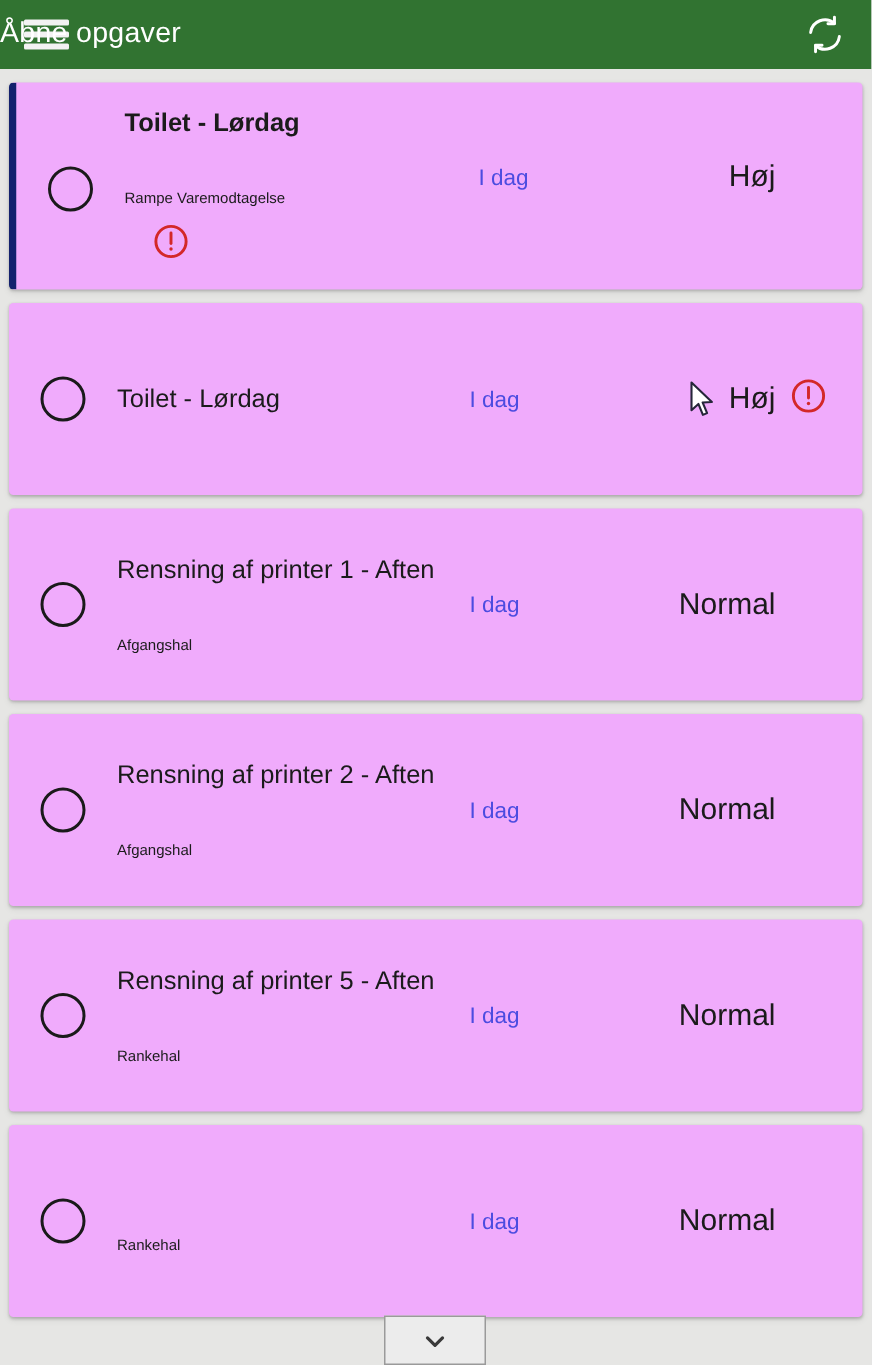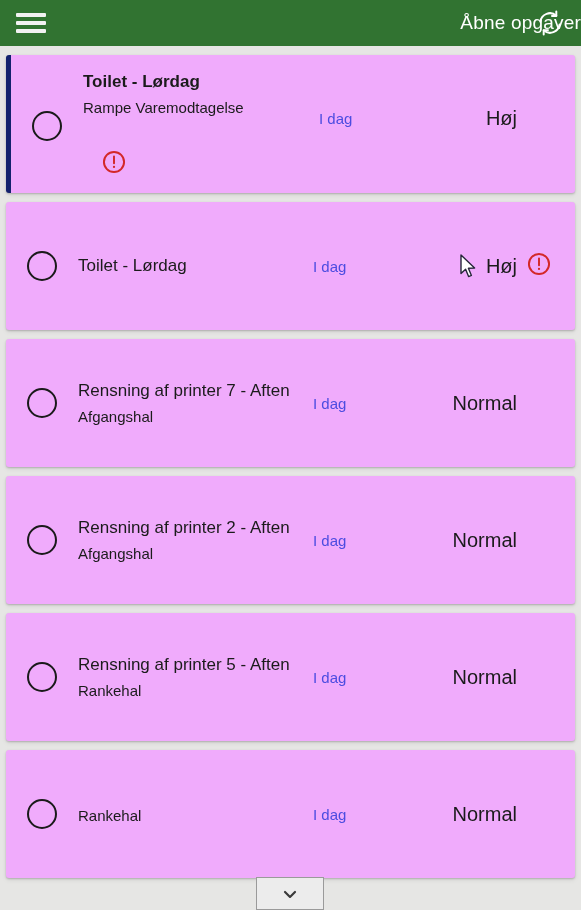--- a/index.html
+++ b/index.html
@@ -41,21 +41,21 @@
   #hamburger-button .bar {
     height: 4px;
     background: #f2f2f2;
     border-radius: 1px;
     width: 100%;
   }
 
   #header-title {
     position: absolute;
     left: 0; right: 0;
-    text-align: right;
+    text-align: left;
     color: #ffffff;
     font-size: 19px;
     letter-spacing: .2px;
     pointer-events: none;
   }
 
   #refresh-button {
     width: 34px;
     height: 34px;
     display: flex;
@@ -132,23 +132,23 @@
     color: #1b1b1b;
     line-height: 1.35;
     white-space: nowrap;
   }
   .task-card.selected .task-title {
     font-weight: bold;
     font-size: 17px;
   }
 
   .task-subtitle {
-    font-size: 15px;
+    font-size: 10px;
     color: #1b1b1b;
-    margin-top: 4px;
+    margin-top: 32px;
     line-height: 1.3;
     white-space: nowrap;
   }
 
   .task-meta {
     display: flex;
     align-items: center;
     flex: 0 0 auto;
     margin-left: 12px;
   }
@@ -274,21 +274,21 @@
               <circle cx="12" cy="16.6" r="1.05" fill="#d32828" stroke="none"></circle>
             </svg></span>
         </div>
       </div>
     </div>
     <div class="task-card">
       <div class="task-checkbox-cell">
         <div class="task-checkbox"></div>
       </div>
       <div class="task-main">
-        <div class="task-title">Rensning af printer 7 - Aften</div>
+        <div class="task-title">Rensning af printer 1 - Aften</div>
         <div class="task-subtitle">Afgangshal</div>
       </div>
       <div class="task-meta">
         <div class="task-due">I dag</div>
         <div class="task-priority">Normal</div>
         <div class="task-alert-cell"></div>
       </div>
     </div>
     <div class="task-card">
       <div class="task-checkbox-cell">

